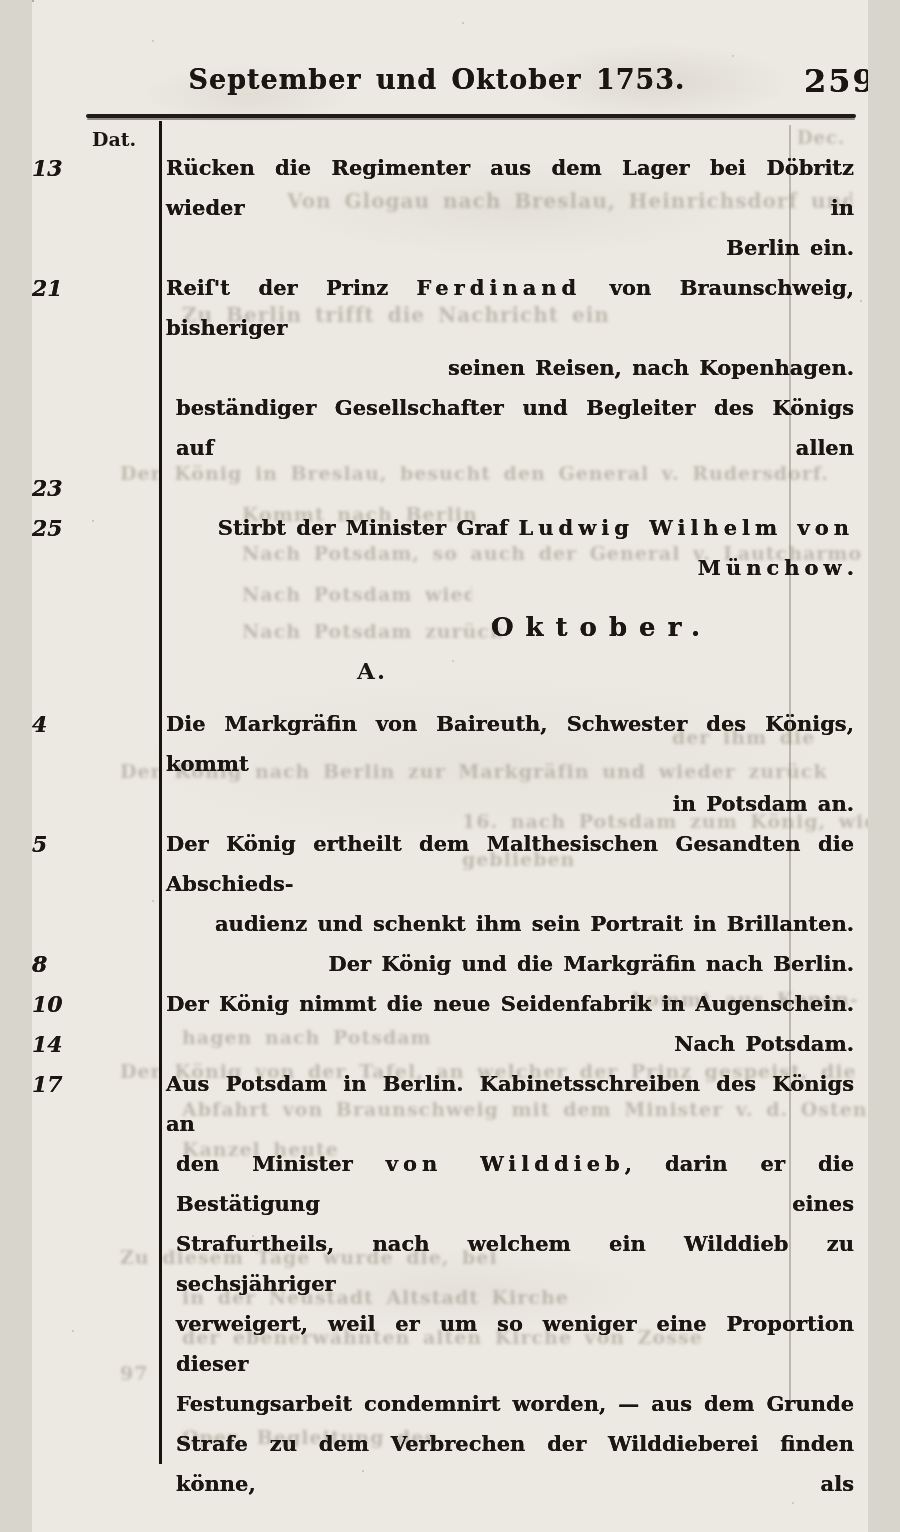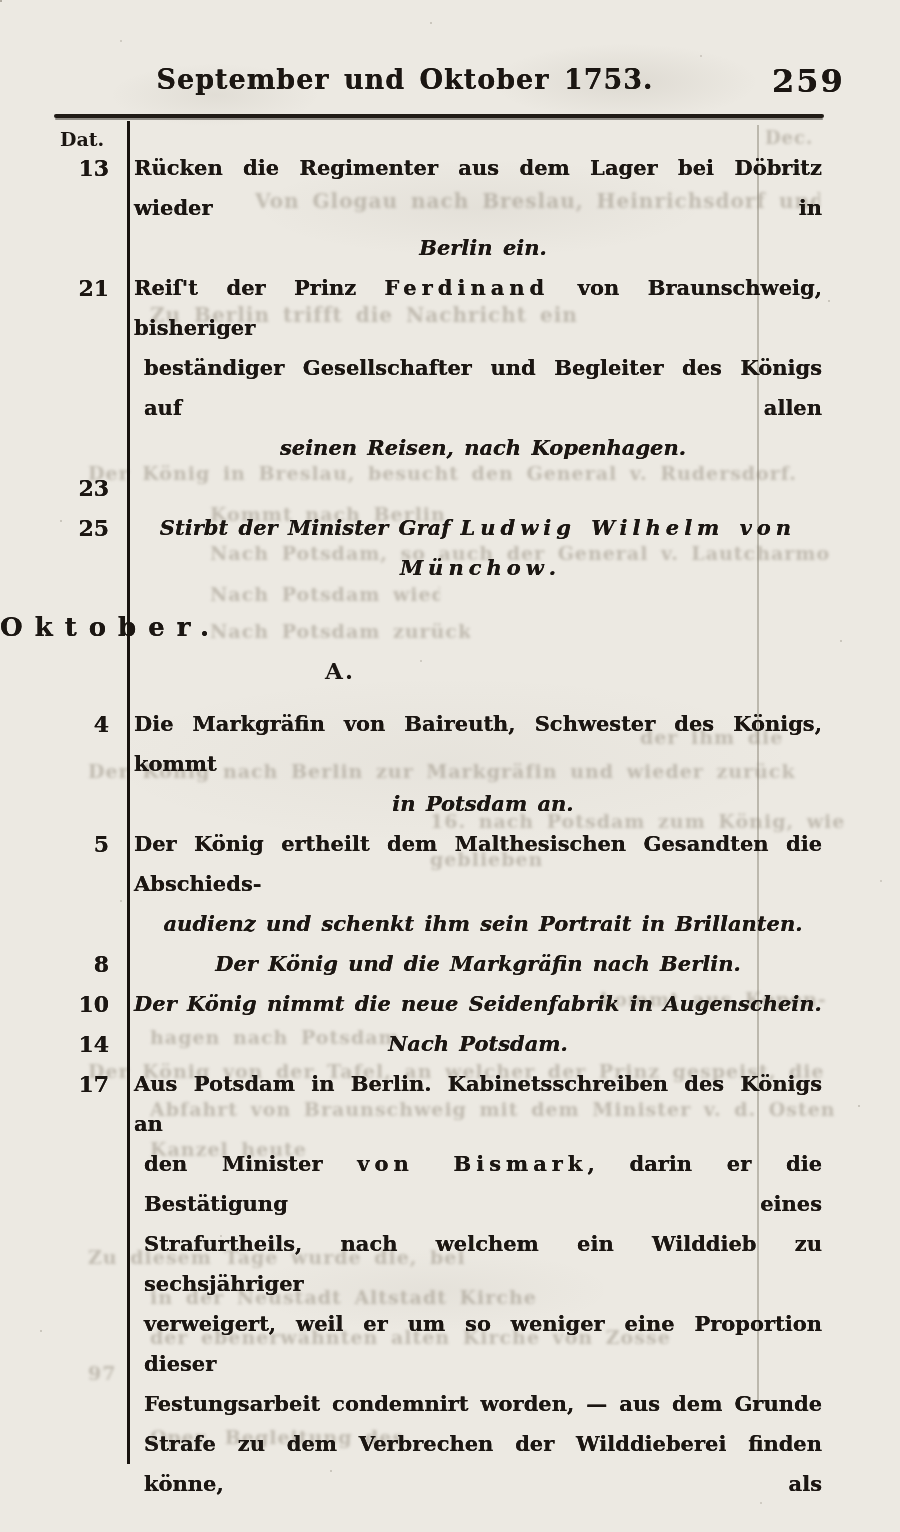--- a/index.html
+++ b/index.html
@@ -1,18 +1,18 @@
 <!DOCTYPE html>
 <html><head>
 <meta charset="utf-8">
 <style>
   html,body{margin:0;padding:0;background:#d8d5cd;}
   .page{
     position:relative;
-    width:900px;height:1532px;
+    width:836px;height:1532px;
     margin:0 auto;
     overflow:hidden;
     font-family:"DejaVu Serif", serif;
     color:#1b1612;
     background:
       radial-gradient(ellipse 190px 55px at 625px 82px, rgba(95,85,68,.10), transparent 70%),
       radial-gradient(ellipse 150px 45px at 215px 95px, rgba(95,85,68,.08), transparent 70%),
       radial-gradient(ellipse 320px 70px at 480px 208px, rgba(95,85,68,.06), transparent 70%),
       radial-gradient(ellipse 260px 60px at 430px 1290px, rgba(95,85,68,.05), transparent 70%),
       radial-gradient(ellipse 500px 120px at 450px 760px, rgba(95,85,68,.04), transparent 70%),
@@ -56,35 +56,36 @@
     font-size:19px;font-weight:bold;z-index:3;
   }
   .v-rule{
     position:absolute;top:121px;left:127px;width:2.5px;height:1343px;
     background:#18130f;z-index:3;
   }
   .content{position:absolute;top:148px;left:0;width:830px;z-index:2;}
   .entry{display:flex;align-items:flex-start;}
   .entry .date{
     width:112px;padding-right:3px;box-sizing:border-box;flex:none;
-    text-align:right;font-weight:bold;font-size:22px;line-height:40px;
-    text-shadow:0 0 .5px currentColor;
+    font-weight:bold;font-size:22px;line-height:40px;
+    text-shadow:0 0 .5px currentColor;
+    font-style:italic;
   }
   .entry .text{
     margin-left:22px;width:688px;flex:none;
     font-weight:bold;font-size:21px;line-height:40px;
     word-spacing:3px;
     text-shadow:0 0 .5px currentColor;
   }
   .line{text-align:justify;text-align-last:justify;}
-  .line.last{text-align:center;text-align-last:auto;font-style:italic;}
+  .line.last{text-align:right;text-align-last:auto;}
   .line.cont{padding-left:10px;}
   .sperr{letter-spacing:5px;}
   .okt-heading{
-    margin-top:24px;width:680px;text-align:left;
+    margin-top:24px;width:680px;text-align:right;
     font-size:26px;font-weight:bold;letter-spacing:12px;line-height:30px;
     text-shadow:0 0 .5px currentColor;
   }
   .sub-heading{
     margin-top:16px;width:680px;text-align:center;
     font-size:23px;font-weight:bold;letter-spacing:2px;line-height:26px;
   }
   #sec2{margin-top:20px;}
   
   .ghost{
@@ -144,22 +145,22 @@
           <div class="date">13</div>
           <div class="text">
             <div class="line">Rücken die Regimenter aus dem Lager bei Döbritz wieder in</div>
             <div class="line last cont">Berlin ein.</div>
           </div>
         </div>
         <div class="entry">
           <div class="date">21</div>
           <div class="text">
             <div class="line">Reiſ't der Prinz <span class="sperr">Ferdinand</span> von Braunschweig, bisheriger</div>
+            <div class="line last cont">seinen Reisen, nach Kopenhagen.</div>
             <div class="line cont">beständiger Gesellschafter und Begleiter des Königs auf allen</div>
-            <div class="line last cont">seinen Reisen, nach Kopenhagen.</div>
           </div>
         </div>
         <div class="entry">
           <div class="date">23</div>
         </div>
         <div class="entry">
           <div class="date">25</div>
           <div class="text">
             <div class="line last">Stirbt der Minister Graf <span class="sperr">Ludwig Wilhelm von Münchow</span>.</div>
           </div>
@@ -197,21 +198,21 @@
         <div class="entry">
           <div class="date">14</div>
           <div class="text">
             <div class="line last">Nach Potsdam.</div>
           </div>
         </div>
         <div class="entry">
           <div class="date">17</div>
           <div class="text">
             <div class="line">Aus Potsdam in Berlin.  Kabinetsschreiben des Königs an</div>
-            <div class="line cont">den Minister <span class="sperr">von Bismark</span>, darin er die Bestätigung eines</div>
+            <div class="line cont">den Minister <span class="sperr">von Wilddieb</span>, darin er die Bestätigung eines</div>
             <div class="line cont">Strafurtheils, nach welchem ein Wilddieb zu sechsjähriger</div>
             <div class="line cont">verweigert, weil er um so weniger eine Proportion dieser</div>
             <div class="line cont">Festungsarbeit condemnirt worden, — aus dem Grunde</div>
             <div class="line cont">Strafe zu dem Verbrechen der Wilddieberei finden könne, als</div>
           </div>
         </div>
       </div>
   </div>
 
 </div>

